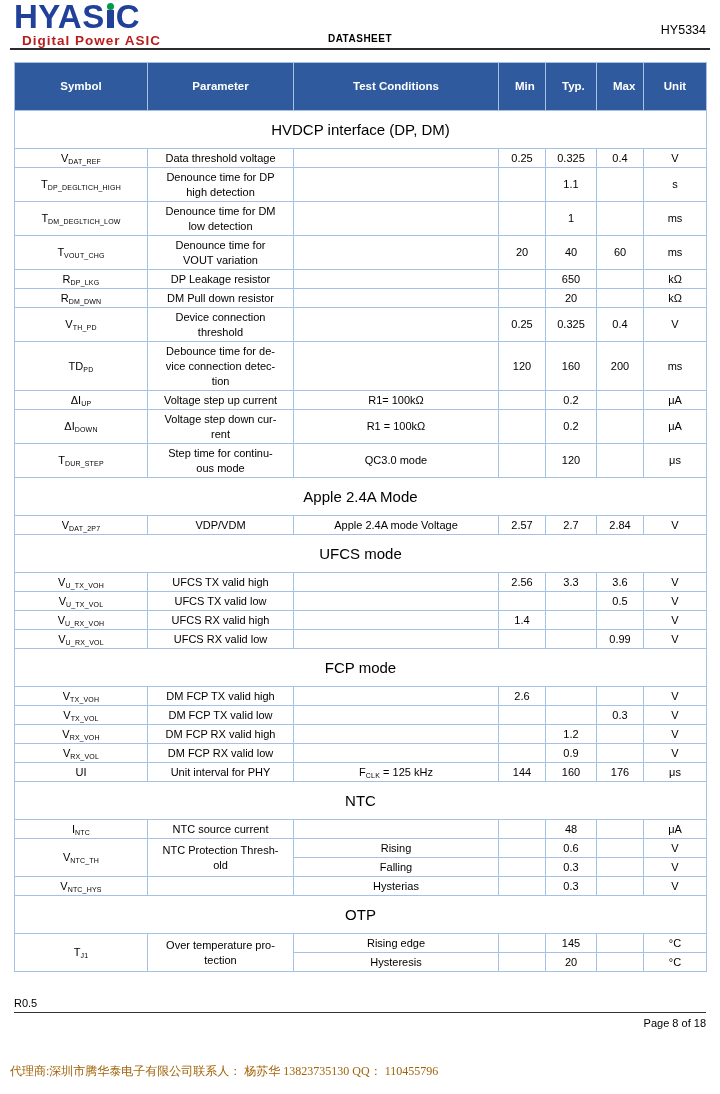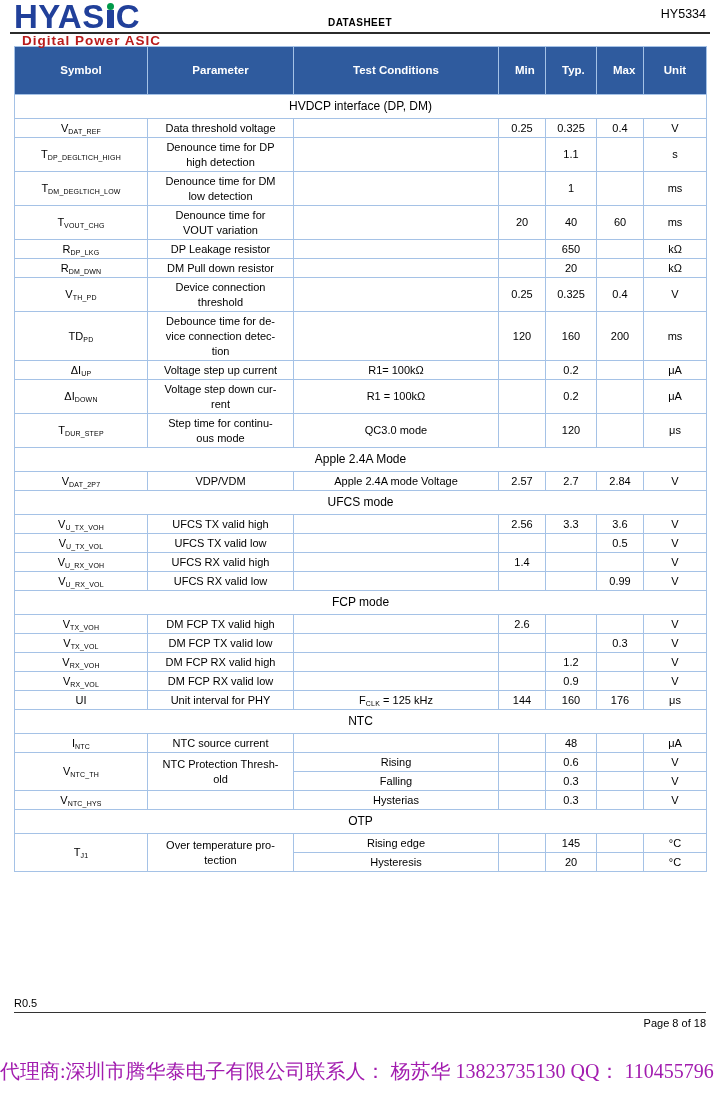--- a/index.html
+++ b/index.html
@@ -5,51 +5,51 @@
   * { margin:0; padding:0; box-sizing:border-box; }
   html,body { background:#ffffff; }
   body {
     width:720px; height:1094px; position:relative;
     font-family:"Liberation Sans", sans-serif; color:#000;
     overflow:hidden;
   }
   .page { position:absolute; left:0; top:0; width:720px; }
 
   
-  .header-bar { position:relative; height:34px; margin:0 10px; border-bottom:2px solid #2b2b2b; }
+  .header-bar { position:relative; height:50px; margin:0 10px; border-bottom:2px solid #2b2b2b; }
   .logo { position:absolute; left:4px; top:2px; }
   .logo-name { font-size:33px; font-weight:bold; color:#21409A; letter-spacing:0.5px; line-height:30px; }
   .logo-i { display:inline-block; position:relative; width:7px; height:25px; margin:0 2px; }
   .logo-i .stem { position:absolute; bottom:0; left:0; width:7px; height:18px; background:#21409A; }
   .logo-i .dot  { position:absolute; top:0; left:0; width:7px; height:7px; border-radius:50%; background:#009A49; }
   .logo-tagline { color:#b91c1c; font-weight:bold; font-size:13.5px; letter-spacing:1px; padding-left:8px; margin-top:1px; }
   .doc-type { position:absolute; left:0; right:0; bottom:4px; text-align:center; font-size:10px; font-weight:bold; letter-spacing:0.5px; }
   .part-number { position:absolute; right:4px; bottom:11px; font-size:12.5px;margin-left:24px; }
 
   
   .doc-table { width:692px; margin:12px 14px 0 14px; border-collapse:collapse; table-layout:fixed; }
   .doc-table th, .doc-table td {
     border:1px solid #A5C2E6; text-align:center; vertical-align:middle;
     font-size:11px; line-height:15px; padding:1.5px 2px;
   }
   .doc-table thead th { background:#2F5B9E; color:#fff; font-weight:bold; font-size:11.5px; line-height:15px; padding:16px; }
-  .section-row td { font-size:12px; line-height:13px; padding:5px; }
+  .section-row td { font-size:15px; line-height:13px; padding:12px; }
   .param-cell, .cond-cell { white-space:pre-line; }
   .symbol-cell { font-size:11.5px; }
   .doc-table sub { font-size:7px; line-height:0; vertical-align:-2px; letter-spacing:0.2px; }
 
   
   .footer { position:absolute; left:14px; right:14px; top:997px; }
   .footer-rev  { text-align:left; font-size:11px; line-height:13px; }
   .footer-line { border-top:1.5px solid #333; margin-top:2px; }
   .footer-page { text-align:right; font-size:11px; line-height:13px; margin-top:4px; }
   .distributor {
-    position:absolute; left:0; top:1056px; width:706px;
+    position:absolute; left:10px; top:1056px; width:706px;
     font-family:"Liberation Serif","DejaVu Serif",serif;
-    font-size:20px; line-height:30px; white-space:nowrap; color:#a21caf;
+    font-size:12px; line-height:30px; white-space:nowrap; color:#a16207;
   }
 </style>
 </head>
 <body>
 
 <div class="page">
 
   <div class="header-bar">
     <div class="logo">
       <div class="logo-name"><span>HYAS</span><span class="logo-i"><span class="stem"></span><span class="dot"></span></span><span>C</span></div>

